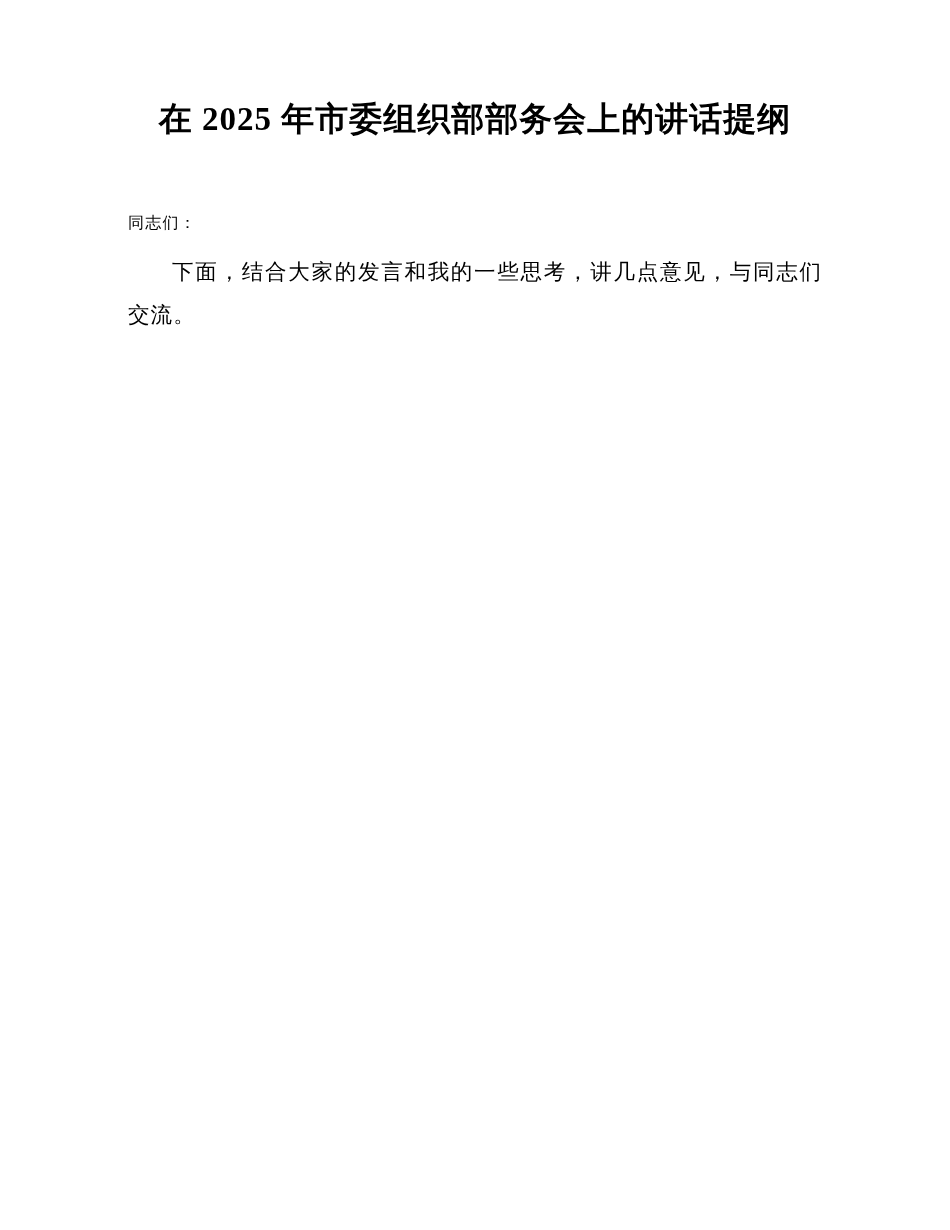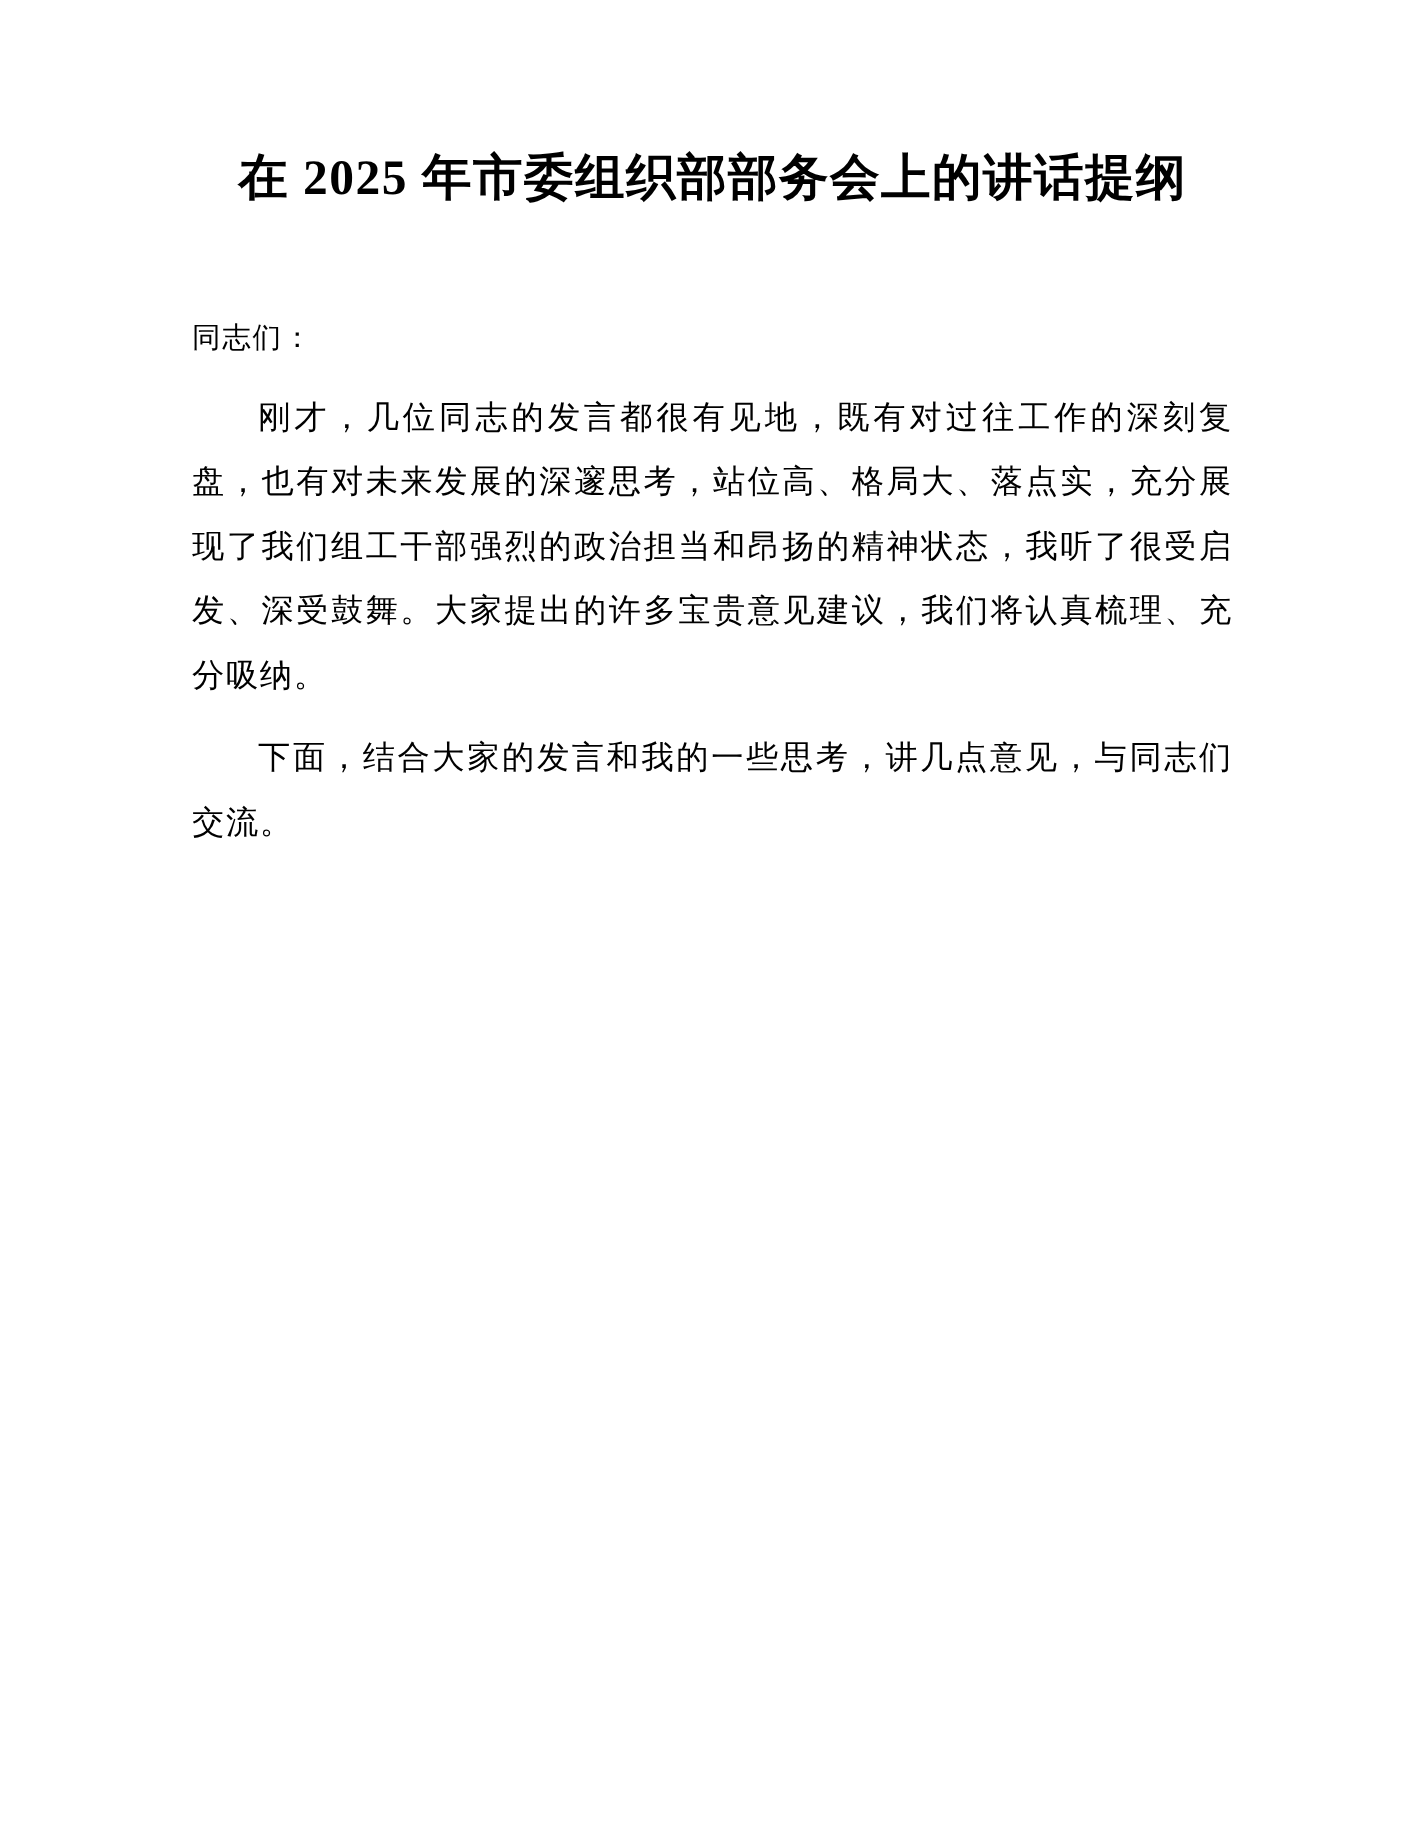--- a/index.html
+++ b/index.html
@@ -26,21 +26,21 @@
     font-family: "Liberation Serif", "DejaVu Serif", serif;
     font-size: 33px;
     font-weight: 700;
     text-align: center;
     letter-spacing: 1px;
     line-height: 1.5;
     margin: 0 0 62px 0;
     white-space: nowrap;
   }
   .salutation {
-    font-size: 19px;
+    font-size: 16px;
     line-height: 2.0;
     letter-spacing: 1.2px;
     margin: 0 0 12px 0;
     text-indent: 0;
   }
   .para {
     font-size: 21.5px;
     line-height: 2.0;
     letter-spacing: 1.1px;
     text-align: justify;
@@ -55,17 +55,16 @@
 </head>
 <body>
 
 <div class="page">
 
   <h1 class="doc-title">在 2025 年市委组织部部务会上的讲话提纲</h1>
 
   <p class="salutation">同志们：</p>
 
 
-  <p class="para">刚才，几位同志的发言都很有见地，既有对过往工作的深刻复盘，也有对未来发展的深邃思考，站位高、格局大、落点实，充分展现了我们组工干部强烈的政治担当和昂扬的精神状态，我听了很受启发、深受鼓舞。大家提出的许多宝贵意见建议，我们将认真梳理、充分吸纳。</p>
 
   <p class="para">下面，结合大家的发言和我的一些思考，讲几点意见，与同志们交流。</p>
 
 </div>
 
 </body></html>

